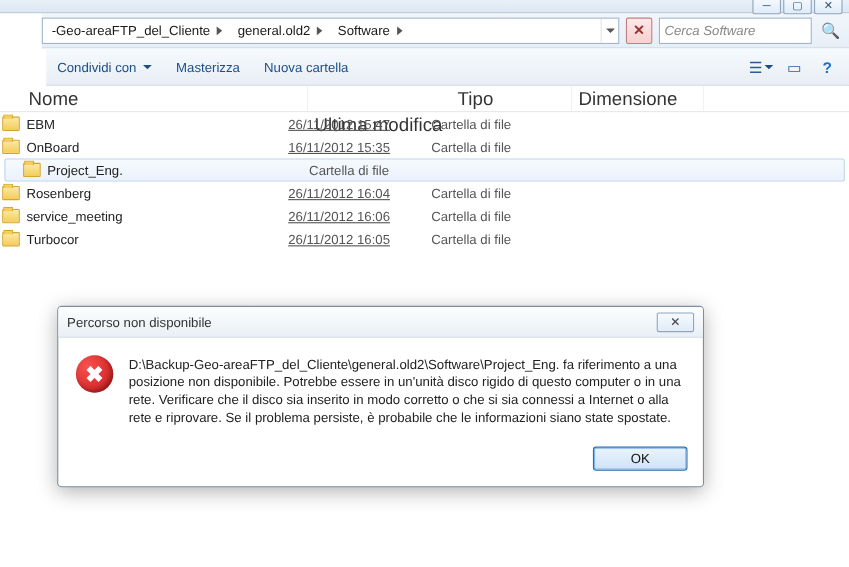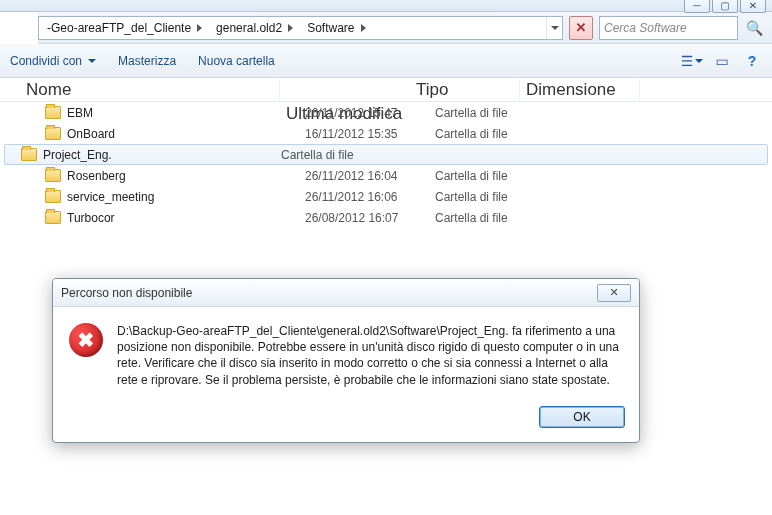--- a/index.html
+++ b/index.html
@@ -103,20 +103,21 @@
     color:#2a5aa0;font-size:14px;
   }
   .toolbar {
     height:34px;
     background:linear-gradient(#f6fafd,#e8eef5);
     border-bottom:1px solid #d0dae4;
     display:flex;align-items:center;
     padding:0 10px;
     gap:22px;
     color:#1a4e8a;
+    margin-left:42px;
   }
   .tool-item { display:flex;align-items:center;gap:4px;cursor:default; }
   .tool-drop::after{
     content:"";
     display:inline-block;
     width:0;height:0;
     border-left:4px solid transparent;
     border-right:4px solid transparent;
     border-top:4px solid #1a4e8a;
     margin-left:2px;
@@ -140,31 +141,31 @@
   .col-name{width:260px;}
   .col-mod{width:130px;margin-top:36px;}
   .col-type{width:110px;}
   .col-size{width:120px;}
   .file-list { }
   .file-row {
     height:21px;
     display:flex;
     align-items:center;
     padding-left:2px;
-    font-size:12px;color:#222;margin-left:43px;
+    font-size:12px;color:#222;
   }
   .file-row.selected {
     background:linear-gradient(#f6fafd,#eaf2fb);
     border:1px solid #bcd2ea;
     border-radius:2px;
     margin:0 4px;
     padding-left:16px;
   }
   .cell-name{width:260px;display:flex;align-items:center;gap:6px;}
-  .cell-mod{width:130px;color:#555;}
+  .cell-mod{width:130px;color:#555;text-decoration:underline;}
   .cell-type{width:110px;color:#555;}
   .cell-size{width:120px;color:#555;}
   .folder-icon{
     width:16px;height:13px;
     background:linear-gradient(#fce9a6,#f4cd5a);
     border:1px solid #d4a72c;
     border-radius:1px;
     position:relative;
   }
   .folder-icon::before{
@@ -329,21 +330,21 @@
       </div>
       <div class="cell-mod">26/11/2012 16:06</div>
       <div class="cell-type">Cartella di file</div>
       <div class="cell-size"></div>
     </div>
     <div class="file-row">
       <div class="cell-name">
         <span class="folder-icon"></span>
         <span>Turbocor</span>
       </div>
-      <div class="cell-mod">26/08/2012 16:07</div>
+      <div class="cell-mod">26/11/2012 16:05</div>
       <div class="cell-type">Cartella di file</div>
       <div class="cell-size"></div>
     </div>
   </div>
 
 <div class="dialog">
   <div class="dlg-title">
     <span>Percorso non disponibile</span>
     <span class="dlg-close">✕</span>
   </div>

